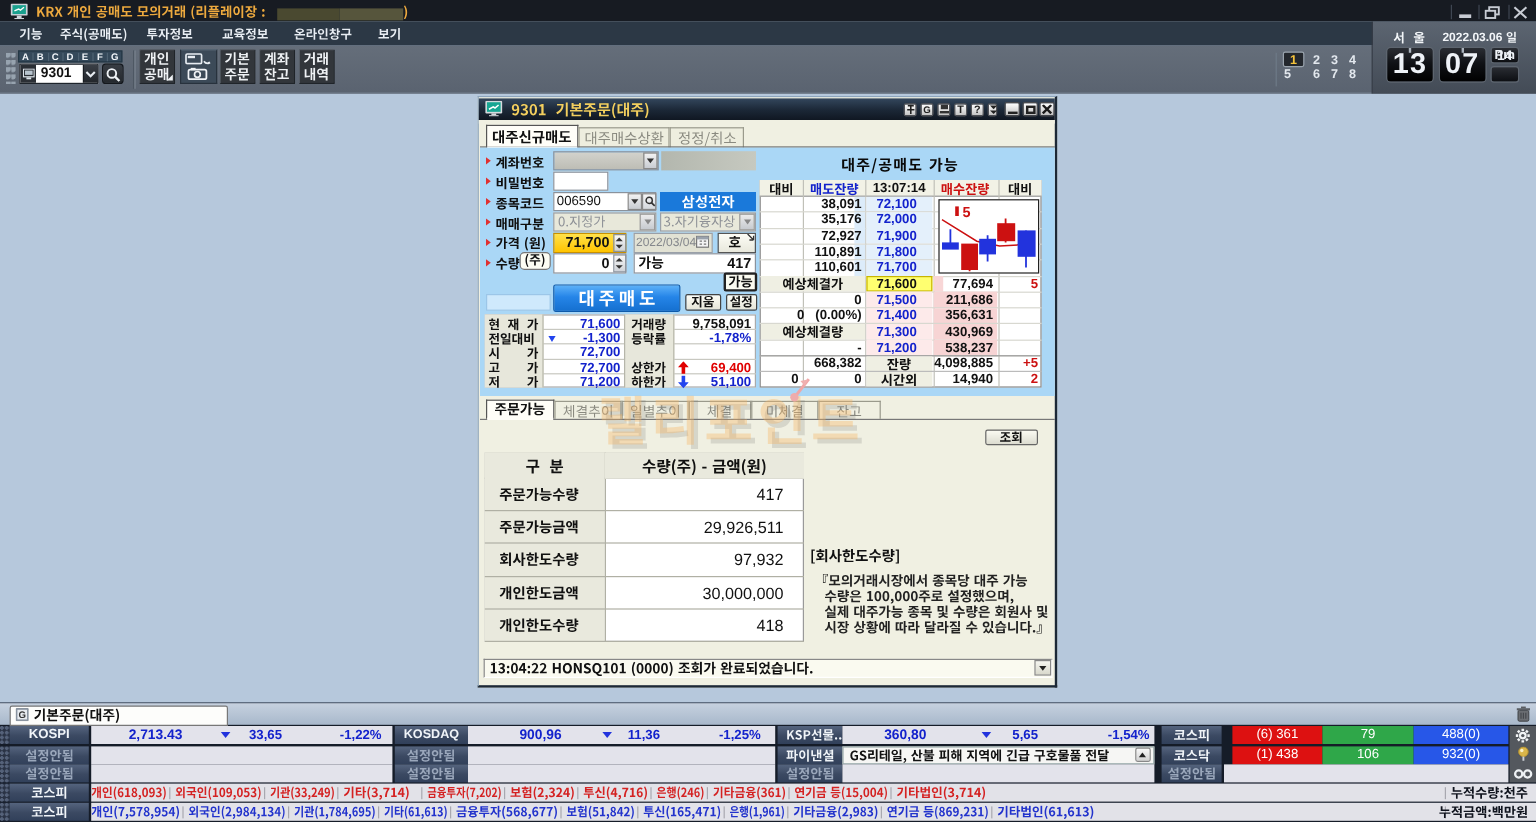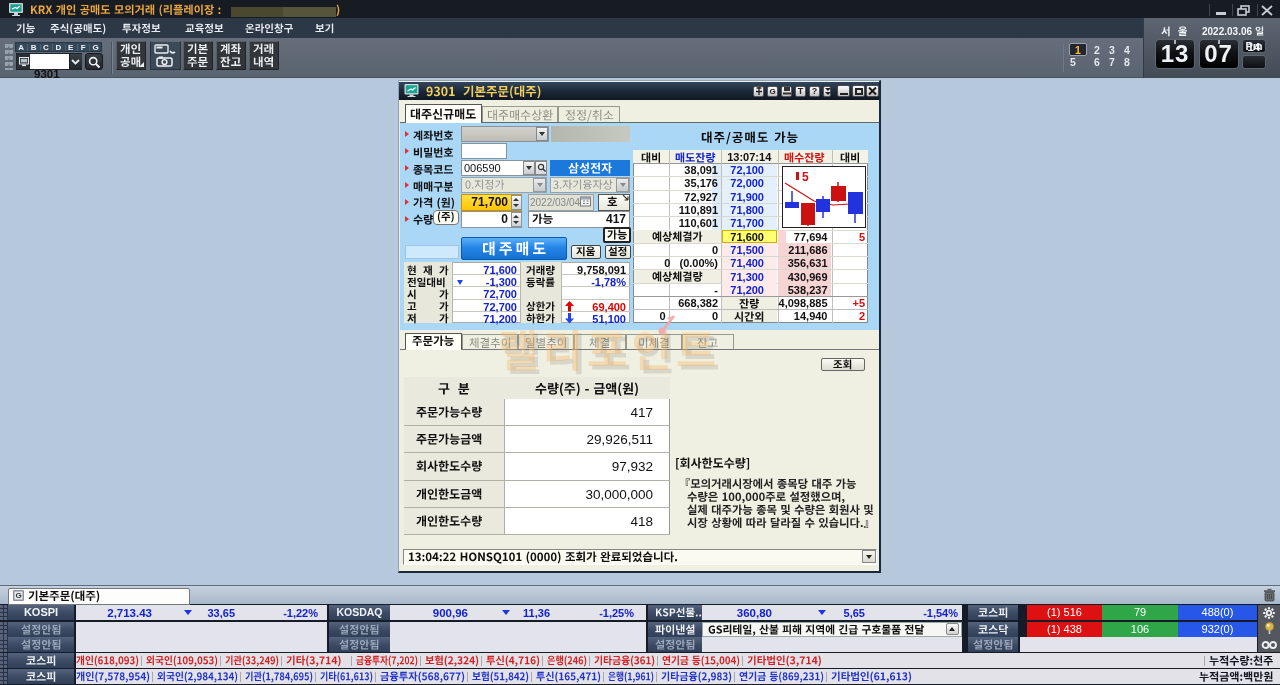--- a/index.html
+++ b/index.html
@@ -67,21 +67,21 @@
 <div style="position:absolute;left:77px;top:43.5px;width:1px;height:7px;background:#4e6272;"></div>
 <div style="position:absolute;left:89.4px;top:42.5px;width:12.4px;height:9px;font:700 8px 'Liberation Sans',sans-serif;color:#f0f4f8;text-align:center;line-height:9px;">G</div>
 <div style="position:absolute;left:89.4px;top:43.5px;width:1px;height:7px;background:#4e6272;"></div>
 <div style="position:absolute;left:16px;top:53px;width:66px;height:17px;background:#fff;border:1px solid #1e242b;"></div>
 <div style="position:absolute;left:17px;top:54px;width:13px;height:15px;background:#2b2f35;"></div>
 <div style="position:absolute;left:19px;top:56.5px;line-height:0;"><svg width="10" height="10" viewBox="0 0 10 10">
         <rect x="0.5" y="0.5" width="9" height="6.5" fill="none" stroke="#dde4ea" stroke-width="1"></rect>
         <rect x="1.8" y="1.8" width="6.4" height="3.6" fill="#b8c4ce"></rect>
         <rect x="3" y="7.5" width="4" height="1.6" fill="#dde4ea"></rect>
       </svg></div>
-<div style="position:absolute;left:34px;top:67px;width:40px;height:15px;font:700 11.5px 'Liberation Sans',sans-serif;color:#111;text-align:left;line-height:15px;">9301</div>
+<div style="position:absolute;left:34px;top:54px;width:40px;height:15px;font:700 11.5px 'Liberation Sans',sans-serif;color:#111;text-align:left;line-height:15px;">9301</div>
 <div style="position:absolute;left:68.5px;top:54px;width:13px;height:15px;background:linear-gradient(#3a3f46,#22262b);border-left:1px solid #181c21;"></div>
 <div style="position:absolute;left:70.5px;top:58.5px;line-height:0;"><svg width="9" height="6" viewBox="0 0 9 6">
         <path d="M1 1 L4.5 4.5 L8 1" stroke="#e8edf2" stroke-width="1.8" fill="none"></path>
       </svg></div>
 <div style="position:absolute;left:85px;top:53px;width:18px;height:17px;background:linear-gradient(#383d44,#24282d);border:1px solid #14181d;border-radius:3px;"></div>
 <div style="position:absolute;left:88px;top:55.5px;line-height:0;"><svg width="13" height="13" viewBox="0 0 13 13">
         <circle cx="5.2" cy="5.2" r="3.6" fill="none" stroke="#eef2f6" stroke-width="1.6"></circle>
         <path d="M8 8 L11.5 11.5" stroke="#eef2f6" stroke-width="2"></path>
       </svg></div>
 <div style="position:absolute;left:111px;top:42px;width:1px;height:32px;background:#4a545f;"></div>
@@ -626,21 +626,21 @@
 <div style="position:absolute;left:702px;top:605px;width:260px;height:15px;background:#e3e3eb;"></div>
 <div style="position:absolute;left:712px;top:606.5px;width:60px;height:12px;font:700 11.5px 'Liberation Sans',sans-serif;color:#1322cc;text-align:right;line-height:12px;">360,80</div>
 <div style="position:absolute;left:818px;top:610px;width:0;height:0;border-left:4px solid transparent;border-right:4px solid transparent;border-top:5.5px solid #2233dd;"></div>
 <div style="position:absolute;left:825px;top:606.5px;width:40px;height:12px;font:700 11px 'Liberation Sans',sans-serif;color:#1322cc;text-align:right;line-height:12px;">5,65</div>
 <div style="position:absolute;left:900px;top:606.5px;width:58px;height:12px;font:700 11px 'Liberation Sans',sans-serif;color:#1322cc;text-align:right;line-height:12px;">-1,54%</div>
 <div style="position:absolute;left:968px;top:605px;width:50px;height:15px;background:linear-gradient(#55647e,#3b4962 55%,#31405a);"></div>
 <div style="position:absolute;left:977.82px;top:607px;line-height:0;"><svg width="31" height="12" viewBox="0 0 31 12">
         <path d="M1.5 1.3V2.5H7.3C7.3 2.9 7.3 3.3 7.3 3.8L1.2 4.0L1.4 5.2L7.2 4.9C7.1 5.5 7.0 6.2 6.9 6.9L8.3 7.1C8.8 4.9 8.8 3.4 8.8 2.2V1.3ZM3.7 5.9V8.3H0.4V9.5H9.7V8.3H5.2V5.9Z M10.6 8.2V9.4H19.8V8.2ZM14.4 1.1V1.8C14.4 3.2 13.1 4.9 10.8 5.3L11.4 6.5C13.2 6.1 14.5 5.1 15.1 3.8C15.8 5.1 17.1 6.1 18.9 6.5L19.5 5.3C17.2 4.9 15.9 3.3 15.9 1.8V1.1Z M27.7 0.5V10.7H29.2V0.5ZM20.8 8.3C22.6 8.3 25.0 8.3 27.1 7.9L27.0 6.9C26.6 6.9 26.2 6.9 25.8 7.0V2.6H26.7V1.4H20.9V2.6H21.8V7.1H20.7ZM23.2 2.6H24.4V7.1L23.2 7.1Z" fill="#f0f4f8"></path>
       </svg></div>
 <div style="position:absolute;left:1027px;top:605px;width:75px;height:15px;background:#dd1111;"></div>
-<div style="position:absolute;left:1027px;top:606px;width:75px;height:13px;font:400 11px 'Liberation Sans',sans-serif;color:#fff;text-align:center;line-height:13px;">(1) 516</div>
+<div style="position:absolute;left:1027px;top:606px;width:75px;height:13px;font:400 11px 'Liberation Sans',sans-serif;color:#fff;text-align:center;line-height:13px;">(6) 361</div>
 <div style="position:absolute;left:1102px;top:605px;width:76px;height:15px;background:#2fa749;"></div>
 <div style="position:absolute;left:1102px;top:606px;width:76px;height:13px;font:400 11px 'Liberation Sans',sans-serif;color:#fff;text-align:center;line-height:13px;">79</div>
 <div style="position:absolute;left:1178px;top:605px;width:79px;height:15px;background:#2757e8;"></div>
 <div style="position:absolute;left:1178px;top:606px;width:79px;height:13px;font:400 11px 'Liberation Sans',sans-serif;color:#fff;text-align:center;line-height:13px;">488(0)</div>
 <div style="position:absolute;left:0px;top:621.5px;width:8px;height:15px;background:#2a3345;background-image:radial-gradient(circle at 1.5px 1.5px,#55627a 40%,transparent 45%);background-size:4px 4px;"></div>
 <div style="position:absolute;left:8px;top:621.5px;width:66px;height:15px;background:linear-gradient(#55647e,#3b4962 55%,#31405a);"></div>
 <div style="position:absolute;left:20.76px;top:623.5px;line-height:0;"><svg width="41" height="12" viewBox="0 0 41 12">
         <path d="M7.5 0.5V2.0H5.6V3.1H7.5V5.6H9.0V0.5ZM2.3 9.4V10.5H9.3V9.4H3.7V8.8H9.0V6.1H2.2V7.2H7.5V7.8H2.3ZM2.8 0.8V1.5C2.8 2.8 2.1 4.1 0.4 4.6L1.1 5.7C2.3 5.3 3.1 4.6 3.5 3.6C4.0 4.5 4.7 5.2 5.8 5.5L6.5 4.4C4.9 3.9 4.2 2.7 4.2 1.5V0.8Z M15.6 6.7C13.5 6.7 12.2 7.5 12.2 8.7C12.2 10.0 13.5 10.7 15.6 10.7C17.8 10.7 19.1 10.0 19.1 8.7C19.1 7.5 17.8 6.7 15.6 6.7ZM15.6 7.9C17.0 7.9 17.7 8.1 17.7 8.7C17.7 9.3 17.0 9.6 15.6 9.6C14.3 9.6 13.6 9.3 13.6 8.7C13.6 8.1 14.3 7.9 15.6 7.9ZM17.6 0.5V2.9H16.1V4.1H17.6V6.5H19.1V0.5ZM10.9 1.1V2.2H12.9C12.9 3.5 12.2 4.8 10.5 5.4L11.3 6.5C12.5 6.1 13.3 5.3 13.7 4.3C14.1 5.2 14.9 5.9 16.0 6.3L16.7 5.1C15.2 4.6 14.4 3.4 14.4 2.2H16.4V1.1Z M23.5 1.1C22.0 1.1 20.8 2.2 20.8 3.7C20.8 5.2 22.0 6.3 23.5 6.3C25.1 6.3 26.3 5.2 26.3 3.7C26.3 2.2 25.1 1.1 23.5 1.1ZM23.5 2.4C24.3 2.4 24.9 2.9 24.9 3.7C24.9 4.5 24.3 5.0 23.5 5.0C22.8 5.0 22.2 4.5 22.2 3.7C22.2 2.9 22.8 2.4 23.5 2.4ZM27.2 0.5V7.9H28.7V4.6H30.1V3.4H28.7V0.5ZM22.1 7.1V10.5H29.1V9.3H23.6V7.1Z M37.9 0.5V6.7H39.3V0.5ZM32.4 7.1V10.5H39.3V7.1ZM37.9 8.2V9.4H33.9V8.2ZM31.7 1.0V4.4H33.4V5.3C32.5 5.3 31.7 5.3 30.9 5.3L31.0 6.4C32.8 6.4 35.2 6.4 37.4 6.0L37.3 5.0C36.5 5.1 35.7 5.2 34.9 5.2V4.4H36.7V3.2H33.2V2.1H36.6V1.0Z" fill="#9aa7bb"></path>
       </svg></div>
 <div style="position:absolute;left:76px;top:621.5px;width:251px;height:15px;background:#e3e3eb;"></div>

